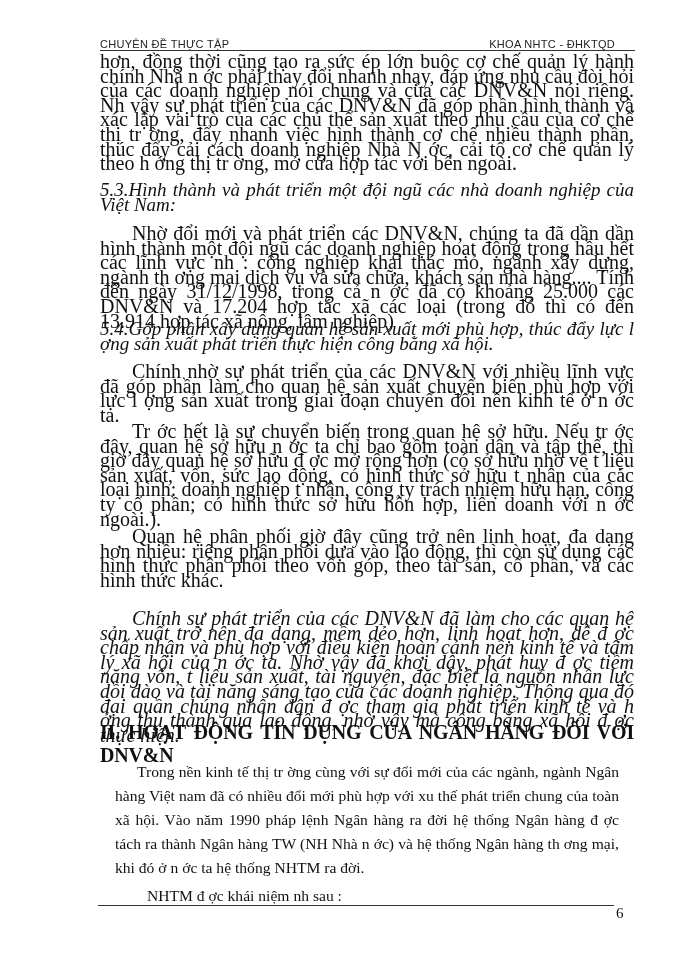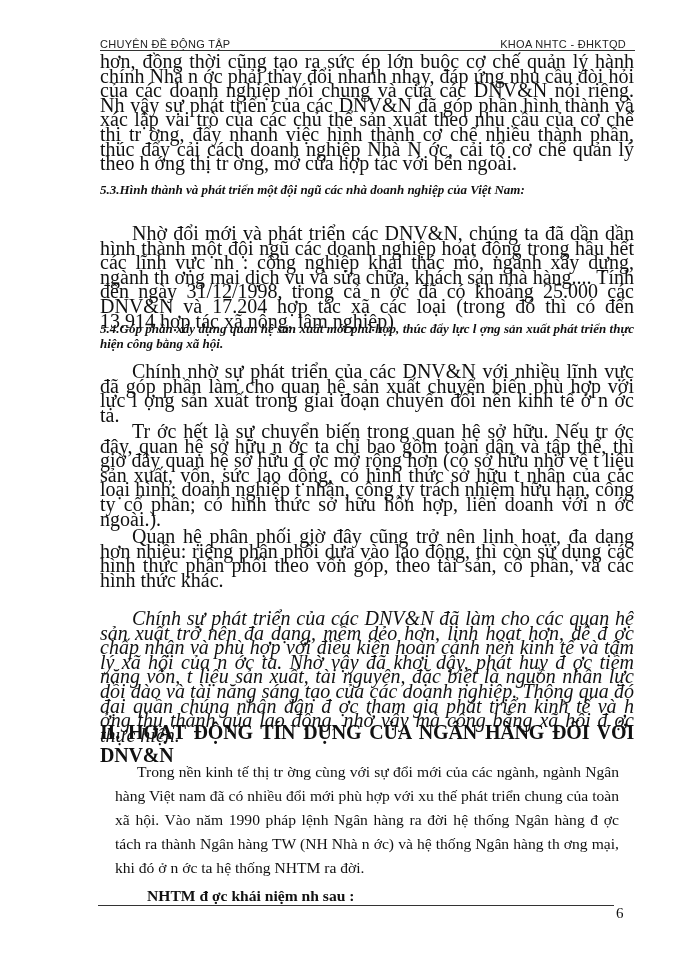--- a/index.html
+++ b/index.html
@@ -7,41 +7,41 @@
     width: 700px; height: 960px; background: #ffffff; position: relative; overflow: hidden;
     font-family: "Liberation Serif", "DejaVu Serif", serif; color: #111;
   }
   .page { position: absolute; left: 0; top: 0; width: 700px; height: 960px; }
   .header {
     position: absolute; left: 100px; top: 36px; width: 535px; height: 14px;
     border-bottom: 1px solid #333; overflow: hidden;
     font-family: "Liberation Sans", "DejaVu Sans", sans-serif; font-size: 11px; color: #222;
   }
   .header .left { position: absolute; left: 0; top: 2px; letter-spacing: 0.3px; }
-  .header .right { position: absolute; right: 9px; top: 2px; letter-spacing: 0.3px; text-align: center; }
+  .header .right { position: absolute; right: 20px; top: 2px; letter-spacing: 0.3px; text-align: center; }
   .block { position: absolute; left: 100px; width: 534px; text-align: justify; }
   .p1 { font-size: 20px; line-height: 14.6px; }
   .p1 p { margin: 0; }
   .indent { text-indent: 32px; }
-  .heading-it { font-style: italic; font-weight: bold; font-size: 13px; line-height: 14.6px; }
+  .heading-it { font-style: italic; font-weight: normal; font-size: 19px; line-height: 14.6px; }
   .heading-bold { font-weight: bold; font-size: 20px; letter-spacing: -0.2px; }
   .p2 { font-size: 15.6px; line-height: 24px; }
   .p2 p { margin: 15px; }
   .indent2 { text-indent: 22px; }
   .indent3 { text-indent: 32px; }
   .footer-line { position: absolute; left: 98px; top: 905px; width: 516px; height: 0; border-top: 1px solid #333; }
   .page-num { position: absolute; left: 616px; top: 905px; font-size: 15px; }
 </style>
 </head>
 <body>
 
 <div class="page">
 
   <div class="header">
-    <span class="left">CHUYÊN ĐỀ ĐỘNG TẬP</span>
+    <span class="left">CHUYÊN ĐỀ THỰC TẬP</span>
     <span class="right">KHOA NHTC - ĐHKTQD</span>
   </div>
 
   <div class="block p1" style="top:54px;">
     <p>hơn, đồng thời cũng tạo ra sức ép  lớn buộc cơ chế quản lý hành chính Nhà n ớc phải thay đổi nhanh nhạy, đáp ứng nhu cầu đòi hỏi của các doanh nghiệp nói chung và của các DNV&amp;N nói riêng. Nh  vậy sự phát triển của các DNV&amp;N đã góp phần hình thành và xác lập vai trò của các chủ thể sản xuất theo nhu cầu của cơ chế thị tr ờng, đẩy nhanh việc hình thành cơ chế nhiều thành phần, thúc đẩy cải cách doanh nghiệp Nhà N ớc, cải tổ cơ chế quản lý theo h ớng thị tr ờng, mở cửa hợp tác với bên ngoài.</p>
   </div>
 
   <div class="block heading-it" style="top:183px;">5.3.Hình thành và phát triển một đội ngũ các nhà doanh nghiệp của Việt Nam:</div>
 
   <div class="block p1" style="top:226px;">
@@ -65,20 +65,20 @@
   <div class="block p1" style="top:611px;font-style:italic;">
     <p class="indent">Chính sự phát triển của các DNV&amp;N đã làm cho các quan hệ sản xuất trở nên đa dạng, mềm dẻo hơn, linh hoạt hơn, dễ đ ợc chấp nhận và phù hợp với điều kiện hoàn cảnh nền kinh tế và tâm lý xã hội của n ớc ta. Nhờ vậy đã khơi dậy, phát huy đ ợc tiềm năng vốn, t  liệu sản xuất, tài nguyên, đặc biệt là nguồn nhân lực dồi dào và tài năng sáng tạo của các doanh nghiệp. Thông qua đó đại quần chúng nhân dân đ ợc tham gia phát triển kinh tế và h ởng thụ thành qủa lao động, nhờ vậy mà công bằng xã hội đ ợc thực hiện.</p>
   </div>
 
   <div class="block heading-bold" style="top:721px;">II. HOẠT ĐỘNG TÍN DỤNG CỦA NGÂN HÀNG ĐỐI VỚI DNV&amp;N</div>
 
   <div class="block p2" style="top:745px;">
     <p class="indent2">Trong nền kinh tế thị tr ờng cùng với sự đổi mới của các ngành, ngành Ngân hàng Việt nam đã có nhiều đổi mới phù hợp với xu thế phát triển chung của toàn xã hội. Vào năm 1990 pháp lệnh Ngân hàng ra đời hệ thống Ngân hàng đ ợc tách ra thành Ngân hàng TW (NH Nhà n ớc) và hệ thống Ngân hàng th ơng mại, khi đó ở n ớc ta hệ thống NHTM ra đời.</p>
   </div>
 
-  <div class="block p2" style="top:869px;font-weight:bold;">
+  <div class="block p2" style="top:869px;">
     <p class="indent3">NHTM đ ợc khái niệm nh  sau :</p>
   </div>
 
   <div class="footer-line"></div>
   <div class="page-num">6</div>
 
 </div>
 
 </body></html>

